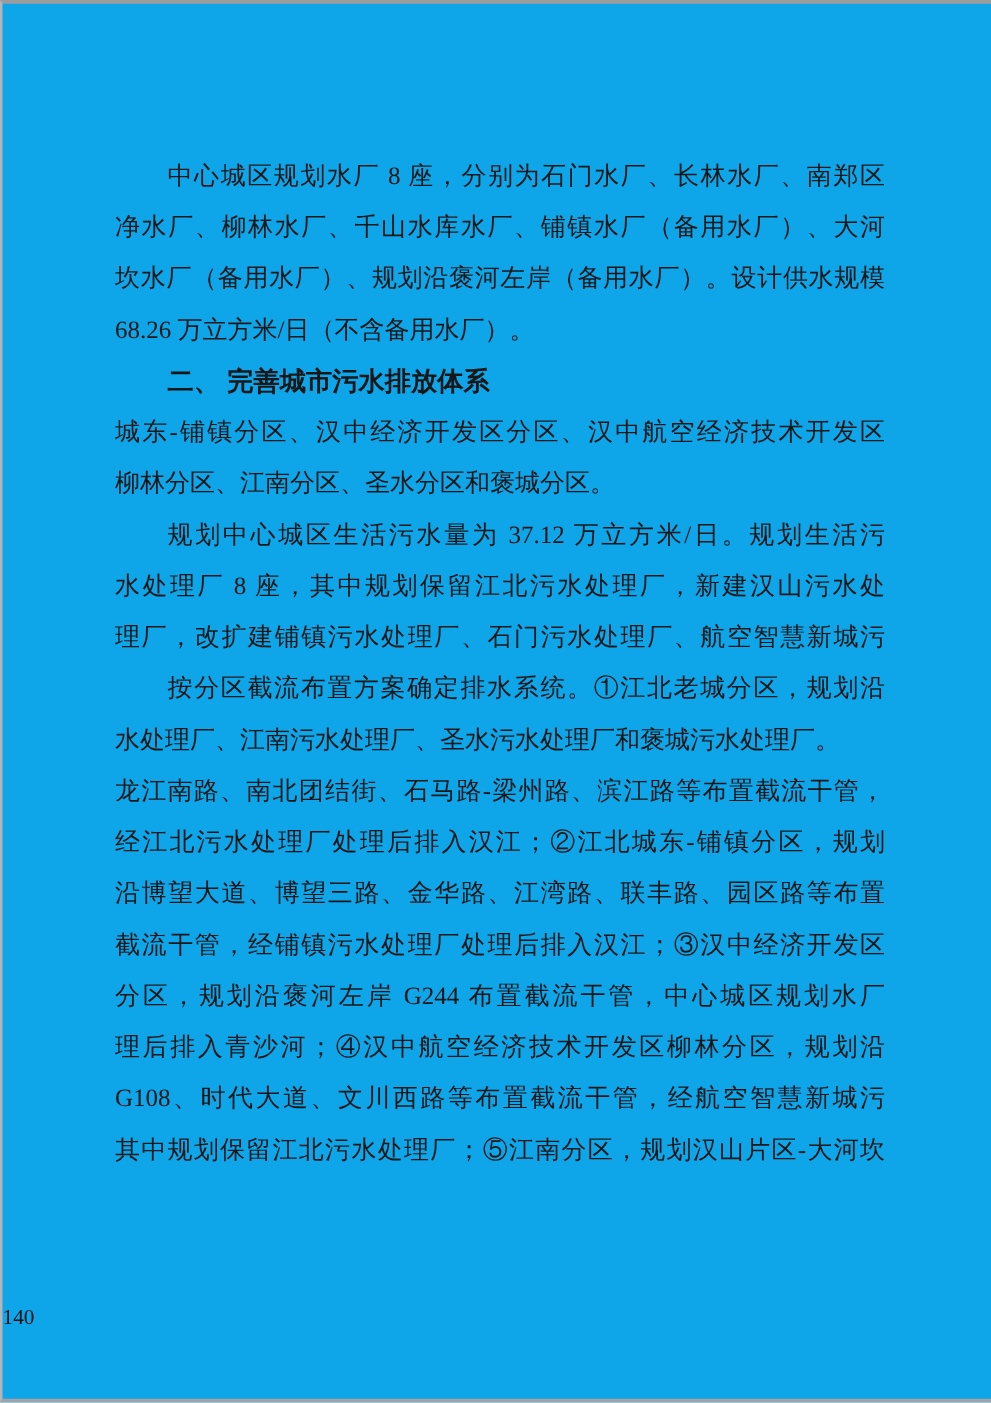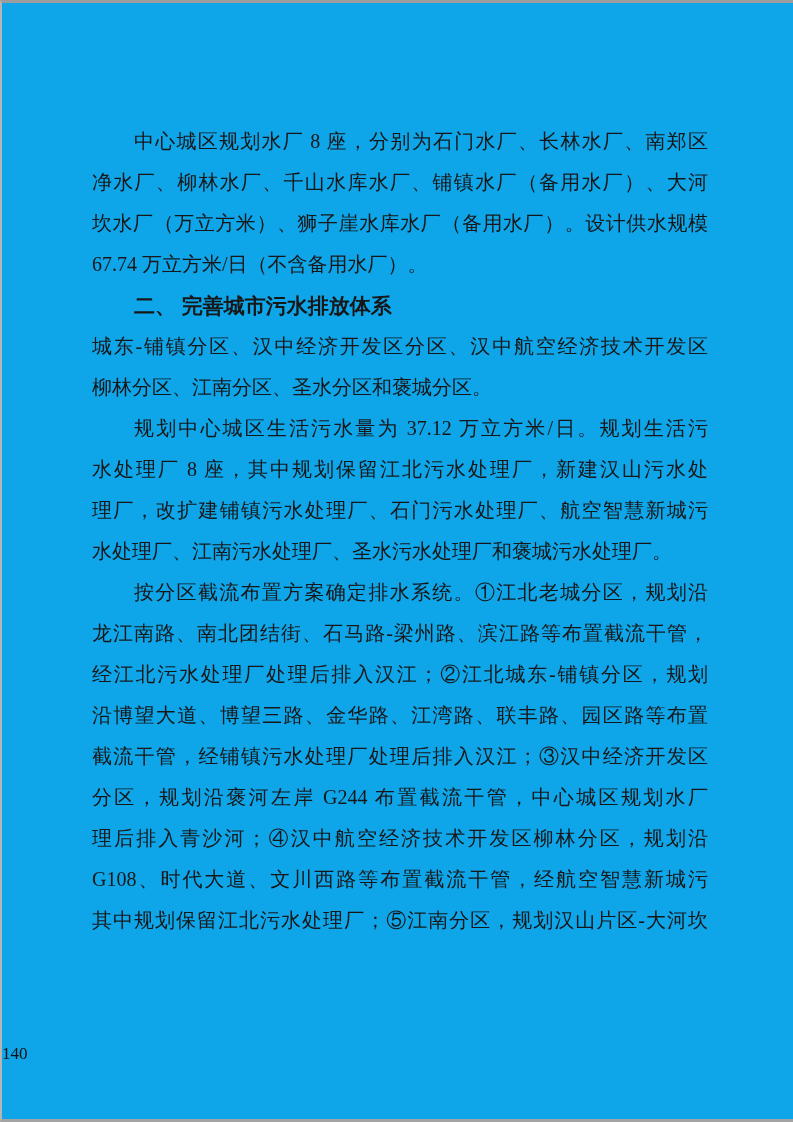--- a/index.html
+++ b/index.html
@@ -61,30 +61,30 @@
     color: #111111;
   }
 </style>
 </head>
 <body>
 
 <div class="page">
   <div class="content">
       <div class="line indent">中心城区规划水厂 8 座，分别为石门水厂、长林水厂、南郑区</div>
       <div class="line">净水厂、柳林水厂、千山水库水厂、铺镇水厂（备用水厂）、大河</div>
-      <div class="line">坎水厂（万立方米）、狮子崖水库水厂（备用水厂）。设计供水规模</div>
-      <div class="line last">67.74 万立方米/日（不含备用水厂）。</div>
+      <div class="line">坎水厂（备用水厂）、规划沿褒河左岸（备用水厂）。设计供水规模</div>
+      <div class="line last">68.26 万立方米/日（不含备用水厂）。</div>
       <div class="line heading indent last">二、 完善城市污水排放体系</div>
       <div class="line">城东-铺镇分区、汉中经济开发区分区、汉中航空经济技术开发区</div>
       <div class="line last">柳林分区、江南分区、圣水分区和褒城分区。</div>
       <div class="line indent">规划中心城区生活污水量为 37.12 万立方米/日。规划生活污</div>
       <div class="line">水处理厂 8 座，其中规划保留江北污水处理厂，新建汉山污水处</div>
       <div class="line">理厂，改扩建铺镇污水处理厂、石门污水处理厂、航空智慧新城污</div>
+      <div class="line indent">按分区截流布置方案确定排水系统。①江北老城分区，规划沿</div>
       <div class="line last">水处理厂、江南污水处理厂、圣水污水处理厂和褒城污水处理厂。</div>
-      <div class="line indent">按分区截流布置方案确定排水系统。①江北老城分区，规划沿</div>
       <div class="line">龙江南路、南北团结街、石马路-梁州路、滨江路等布置截流干管，</div>
       <div class="line">经江北污水处理厂处理后排入汉江；②江北城东-铺镇分区，规划</div>
       <div class="line">沿博望大道、博望三路、金华路、江湾路、联丰路、园区路等布置</div>
       <div class="line">截流干管，经铺镇污水处理厂处理后排入汉江；③汉中经济开发区</div>
       <div class="line">分区，规划沿褒河左岸 G244 布置截流干管，中心城区规划水厂</div>
       <div class="line">理后排入青沙河；④汉中航空经济技术开发区柳林分区，规划沿</div>
       <div class="line">G108、时代大道、文川西路等布置截流干管，经航空智慧新城污</div>
       <div class="line">其中规划保留江北污水处理厂；⑤江南分区，规划汉山片区-大河坎</div>
     </div>
   <div class="page-number">140</div>

